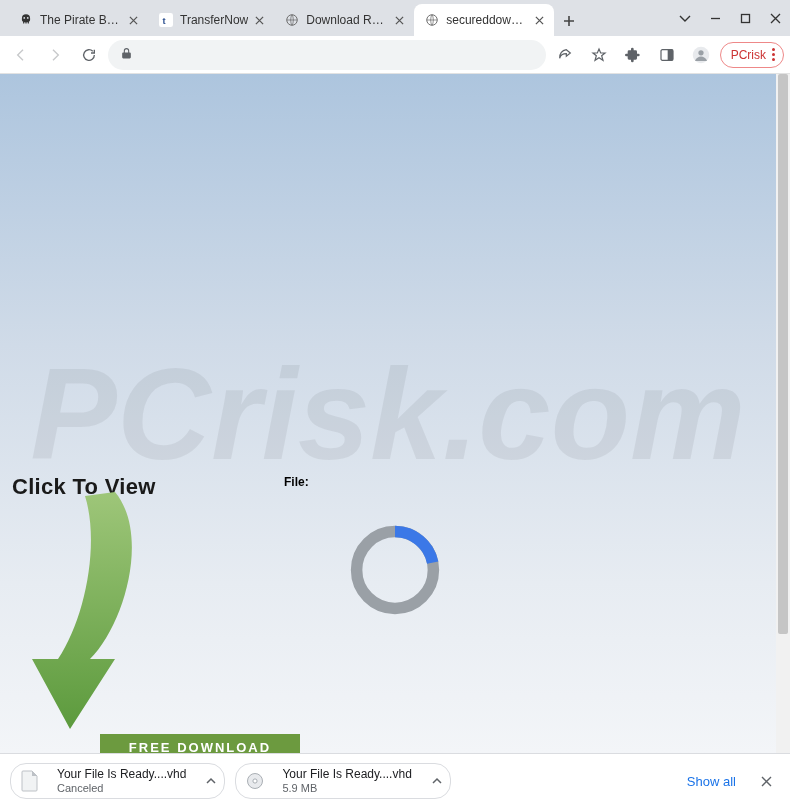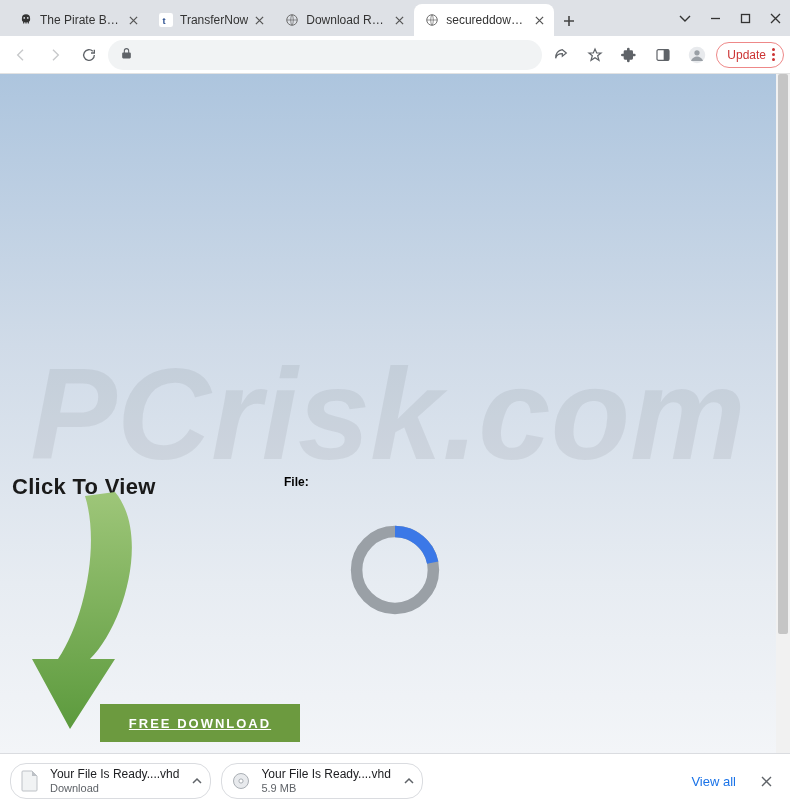--- a/index.html
+++ b/index.html
@@ -26,27 +26,27 @@
 .update-pill .dots span { width: 3px; height: 3px; border-radius: 50%; background: #c33; }
 
 
 .viewport { position: relative; width: 790px; height: 679px; overflow: hidden; }
 .page { position: absolute; inset: 0; right: 14px; background: linear-gradient(180deg, #adc5de 0%, #d0dbe8 40%, #e7ecf2 75%, #f3f5f8 100%); }
 .click-to-view { position: absolute; left: 12px; top: 400px; font-size: 22px; font-weight: 700; color: #1a1a1a; letter-spacing: .3px; }
 .arrow { position: absolute; left: 30px; top: 410px; width: 130px; height: 260px; }
 .file-block { position: absolute; left: 284px; top: 400px; font-size: 12px; font-weight: 700; color: #000; line-height: 1.35; }
 .spinner { position: absolute; left: 347px; top: 448px; width: 96px; height: 96px; }
 .spinner svg { transform: rotate(-90deg); }
-.free-btn { position: absolute; left: 100px; top: 630px; width: 200px; height: 38px; background: #6c9a3f; color: #fff; font-size: 13px; font-weight: 600; letter-spacing: 2px; display: flex; align-items: center; justify-content: center; cursor: pointer; text-decoration: underline; }
+.free-btn { position: absolute; left: 100px; top: 660px; width: 200px; height: 27px; background: #6c9a3f; color: #fff; font-size: 13px; font-weight: 600; letter-spacing: 2px; display: flex; align-items: center; justify-content: center; cursor: pointer; }
 .scrollbar { position: absolute; right: 0; top: 0; width: 14px; height: 100%; background: #f1f1f1; }
 .scrollbar .thumb { position: absolute; left: 2px; right: 2px; top: 0; height: 560px; background: #c5c5c5; border-radius: 2px; }
 
 
 .dlbar { height: 55px; border-top: 1px solid #dadce0; background: #fff; display: flex; align-items: center; padding: 0 10px; gap: 10px; }
-.dlitem { display: flex; align-items: center; border: 1px solid #dadce0; border-radius: 16px; height: 36px; padding: 0 8px 0 8px; gap: 9px; cursor: pointer; }
+.dlitem { display: flex; align-items: center; border: 1px solid #dadce0; border-radius: 16px; height: 36px; padding: 0 8px 0 8px; gap: 16px; cursor: pointer; }
 .dlitem .icon { width: 22px; height: 22px; display: flex; align-items: center; justify-content: center; flex-shrink: 0; }
 .dlitem .meta { display: flex; flex-direction: column; line-height: 1.1; }
 .dlitem .name { font-size: 12px; color: #202124; max-width: 140px; white-space: nowrap; overflow: hidden; text-overflow: ellipsis; }
 .dlitem .sub { font-size: 11px; color: #5f6368; }
 .dlitem .chev { margin-left: 4px; }
 .showall { margin-left: auto; color: #1a73e8; font-size: 13px; cursor: pointer; padding: 4px 6px; }
 .dlclose { width: 28px; height: 28px; display: flex; align-items: center; justify-content: center; cursor: pointer; }
 
 
 .wm { position: absolute; inset: 0; opacity: 0.06; display: flex; align-items: center; justify-content: center; font-size: 130px; font-weight: 700; font-style: italic; color: #000; pointer-events: none; }
@@ -184,21 +184,21 @@
       </svg>
   </div>
   <div class="tbtn">
     <svg width="18" height="18" viewBox="0 0 24 24">
         <circle cx="12" cy="12" r="11" fill="#e8eaed"></circle>
         <circle cx="12" cy="9" r="3.5" fill="#9aa0a6"></circle>
         <path fill="#9aa0a6" d="M4 20c1-4 5-6 8-6s7 2 8 6z"></path>
       </svg>
   </div>
   <div class="update-pill">
-    <span>Update</span>
+    <span>PCrisk</span>
     <span class="dots">
         <span></span>
         <span></span>
         <span></span>
       </span>
   </div>
 </div>
 
 <div class="viewport">
   <div class="page">
@@ -240,21 +240,21 @@
 <div class="dlbar">
   <div class="dlitem">
     <span class="icon">
       <svg width="18" height="22" viewBox="0 0 18 22">
           <path fill="#f1f3f4" stroke="#bdc1c6" d="M2 1h9l5 5v14a1 1 0 0 1-1 1H2a1 1 0 0 1-1-1V2a1 1 0 0 1 1-1z"></path>
           <path fill="#bdc1c6" d="M11 1v5h5z"></path>
         </svg>
     </span>
     <div class="meta">
       <span class="name">Your File Is Ready....vhd</span>
-      <span class="sub">Download</span>
+      <span class="sub">Canceled</span>
     </div>
     <span class="chev">
       <svg width="10" height="10" viewBox="0 0 10 10">
           <path stroke="#5f6368" stroke-width="1.5" fill="none" d="M1 7l4-4 4 4"></path>
         </svg>
     </span>
   </div>
 
   <div class="dlitem">
     <span class="icon">
@@ -267,19 +267,19 @@
       <span class="name">Your File Is Ready....vhd</span>
       <span class="sub">5.9 MB</span>
     </div>
     <span class="chev">
       <svg width="10" height="10" viewBox="0 0 10 10">
           <path stroke="#5f6368" stroke-width="1.5" fill="none" d="M1 7l4-4 4 4"></path>
         </svg>
     </span>
   </div>
 
-  <span class="showall">View all</span>
+  <span class="showall">Show all</span>
   <div class="dlclose">
     <svg width="11" height="11" viewBox="0 0 11 11">
         <path stroke="#5f6368" stroke-width="1.4" d="M1 1l9 9M10 1l-9 9"></path>
       </svg>
   </div>
 </div>
 
 </body></html>

